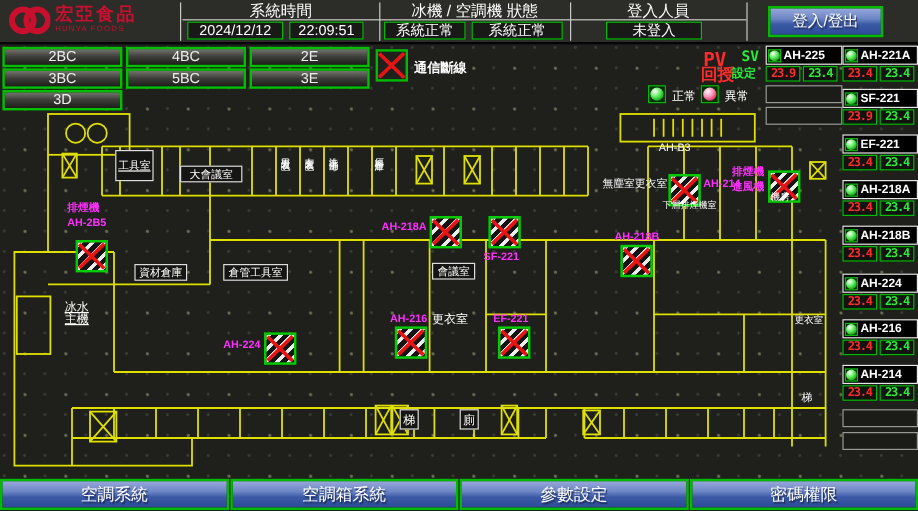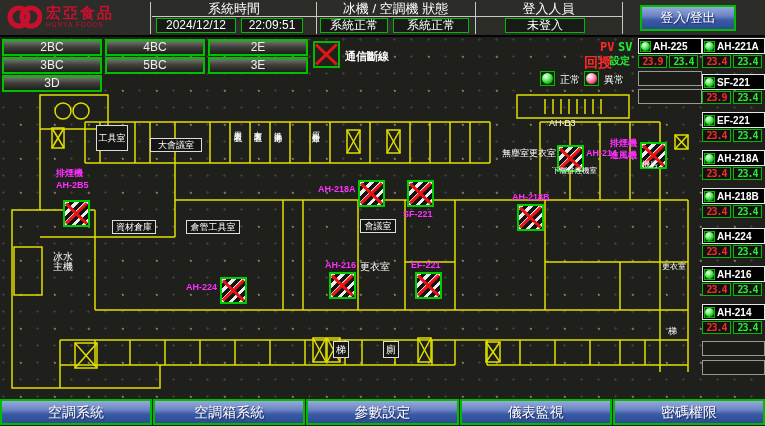--- a/index.html
+++ b/index.html
@@ -47,21 +47,21 @@
   .val.pv{color:#ff2a2a;} .val.sv{color:#25ee35;}
   .slot{position:absolute;border:1px solid #9a9a94;background:#1b1b18;}
   
   .map{position:absolute;left:0;top:92px;width:765px;height:306px;}
   .map-icon{position:absolute;width:27px;height:27px;border:2px solid #00cc00;}
   .mg{position:absolute;color:#ff2fff;font-size:9px;font-weight:bold;white-space:nowrap;line-height:10px;}
   .rm{position:absolute;color:#fff;font-size:9px;line-height:10px;white-space:nowrap;}
   .plate{position:absolute;border:1px solid #ddd;background:#151513;color:#fff;font-size:9px;
          display:flex;align-items:center;justify-content:center;white-space:nowrap;}
   .vtext{position:absolute;color:#fff;font-size:8px;writing-mode:vertical-rl;letter-spacing:1px;line-height:9px;}
-  .wrap2{white-space:normal;word-break:break-all;text-align:center;}
+  .wrap2{white-space:normal;word-break:break-all;text-align:right;text-decoration:underline;}
   
   .footer{position:absolute;left:0;top:399px;width:765px;height:27px;display:flex;gap:1px;}
   .footer .blue-btn{position:relative;flex:1;height:26px;line-height:22px;font-size:14px;}
 </style>
 </head>
 <body>
 
 <div id="app">
 
   <div class="map">
@@ -253,21 +253,21 @@
   <div class="floor-btn" style="left:2px;top:39px">2BC</div>
   <div class="floor-btn" style="left:105px;top:39px">4BC</div>
   <div class="floor-btn" style="left:208px;top:39px">2E</div>
   <div class="floor-btn" style="left:2px;top:57px">3BC</div>
   <div class="floor-btn" style="left:105px;top:57px">5BC</div>
   <div class="floor-btn" style="left:208px;top:57px">3E</div>
   <div class="floor-btn" style="left:2px;top:75px">3D</div>
 
   <div class="xbox xmark" style="left:313px;top:41px;width:27px;height:27px"></div>
   <span class="small-label" style="left:345px;top:49px">通信斷線</span>
-  <span class="seg" style="left:600px;top:40px;font-size:12px;color:#ff2a2a">PV</span>
+  <span class="seg" style="left:586px;top:40px;font-size:16px;color:#ff2a2a">PV</span>
   <span class="seg" style="left:618px;top:40px;font-size:12px;color:#25ee35">SV</span>
   <span style="position:absolute;left:584px;top:54px;font-size:14px;font-weight:bold;color:#ff2a2a">回授</span>
   <span style="position:absolute;left:610px;top:54px;font-size:10px;font-weight:bold;color:#25ee35">設定</span>
   <span class="led-frame" style="position:absolute;left:540px;top:71px"><span class="led"></span></span>
   <span class="legend-t" style="left:560px;top:73px">正常</span>
   <span class="led-frame" style="position:absolute;left:584px;top:71px"><span class="led r"></span></span>
   <span class="legend-t" style="left:604px;top:73px">異常</span>
 
   <div class="unit-btn" style="left:638px;top:38px;width:64px">
     <span class="led-frame"><span class="led"></span></span>
@@ -351,17 +351,16 @@
     <span class="val sv">23.4</span>
     </div>
 
   <div class="slot" style="left:702px;top:341px;width:63px;height:15px"></div>
   <div class="slot" style="left:702px;top:360px;width:63px;height:15px"></div>
 
   <div class="footer">
     <div class="blue-btn">空調系統</div>
     <div class="blue-btn">空調箱系統</div>
     <div class="blue-btn">參數設定</div>
-    <div class="blue-btn">儀表監視</div>
     <div class="blue-btn">密碼權限</div>
   </div>
 
 </div>
 
 </body></html>

